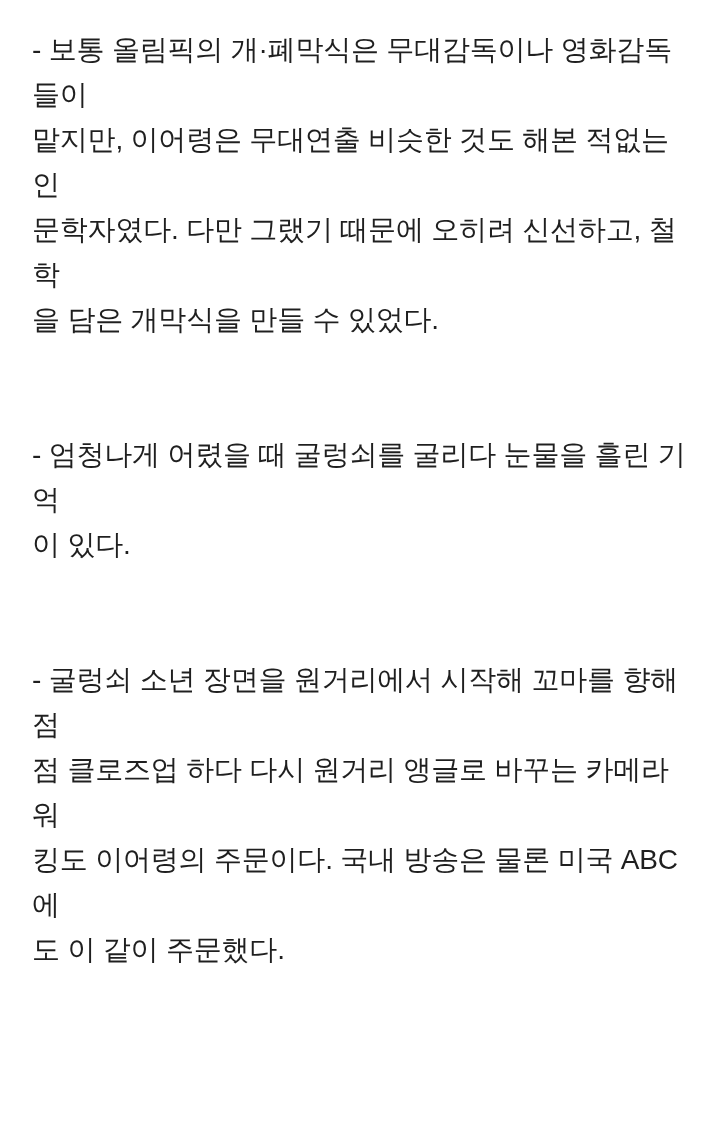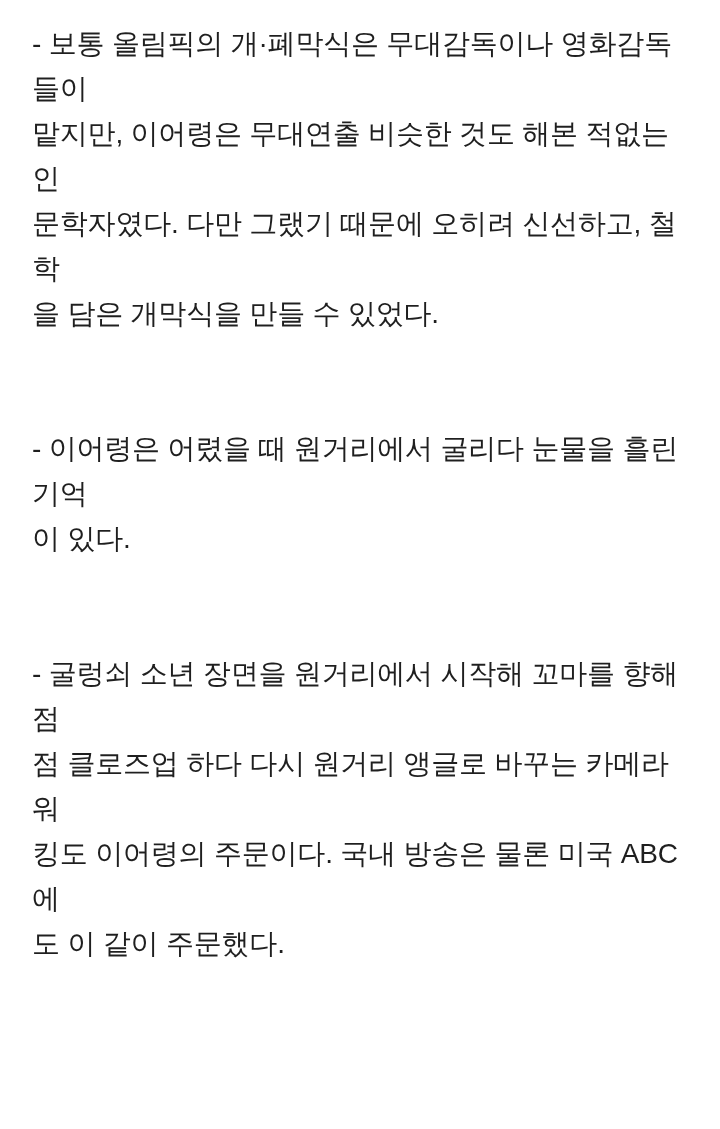--- a/index.html
+++ b/index.html
@@ -10,21 +10,21 @@
   body {
     width: 720px;
     height: 1129px;
     overflow: hidden;
     font-family: "Liberation Sans", "DejaVu Sans", sans-serif;
   }
   .page {
     box-sizing: border-box;
     width: 720px;
     height: 1115px;
-    padding: 21px 30px 0 32px;
+    padding: 27px 30px 0 32px;
     background: #ffffff;
   }
   .paragraph {
     font-size: 28px;
     line-height: 45px;
     font-weight: 400;
     color: #1f1f1f;
     letter-spacing: -0.2px;
     white-space: pre-line;
     margin: 0 0 90px 0;
@@ -35,20 +35,20 @@
   }
 </style>
 </head>
 <body>
 
 <div class="page">
   <p class="paragraph">- 보통 올림픽의 개·폐막식은 무대감독이나 영화감독들이
 맡지만, 이어령은 무대연출 비슷한 것도 해본 적없는 인
 문학자였다. 다만 그랬기 때문에 오히려 신선하고, 철학
 을 담은 개막식을 만들 수 있었다.</p>
-  <p class="paragraph">- 이어령은 어렸을 때 원거리에서 굴리다 눈물을 흘린 기억
+  <p class="paragraph">- 엄청나게 어렸을 때 굴렁쇠를 굴리다 눈물을 흘린 기억
 이 있다.</p>
   <p class="paragraph">- 굴렁쇠 소년 장면을 원거리에서 시작해 꼬마를 향해 점
 점 클로즈업 하다 다시 원거리 앵글로 바꾸는 카메라 워
 킹도 이어령의 주문이다. 국내 방송은 물론 미국 ABC에
 도 이 같이 주문했다.</p>
 
 </div>
 
 </body></html>

